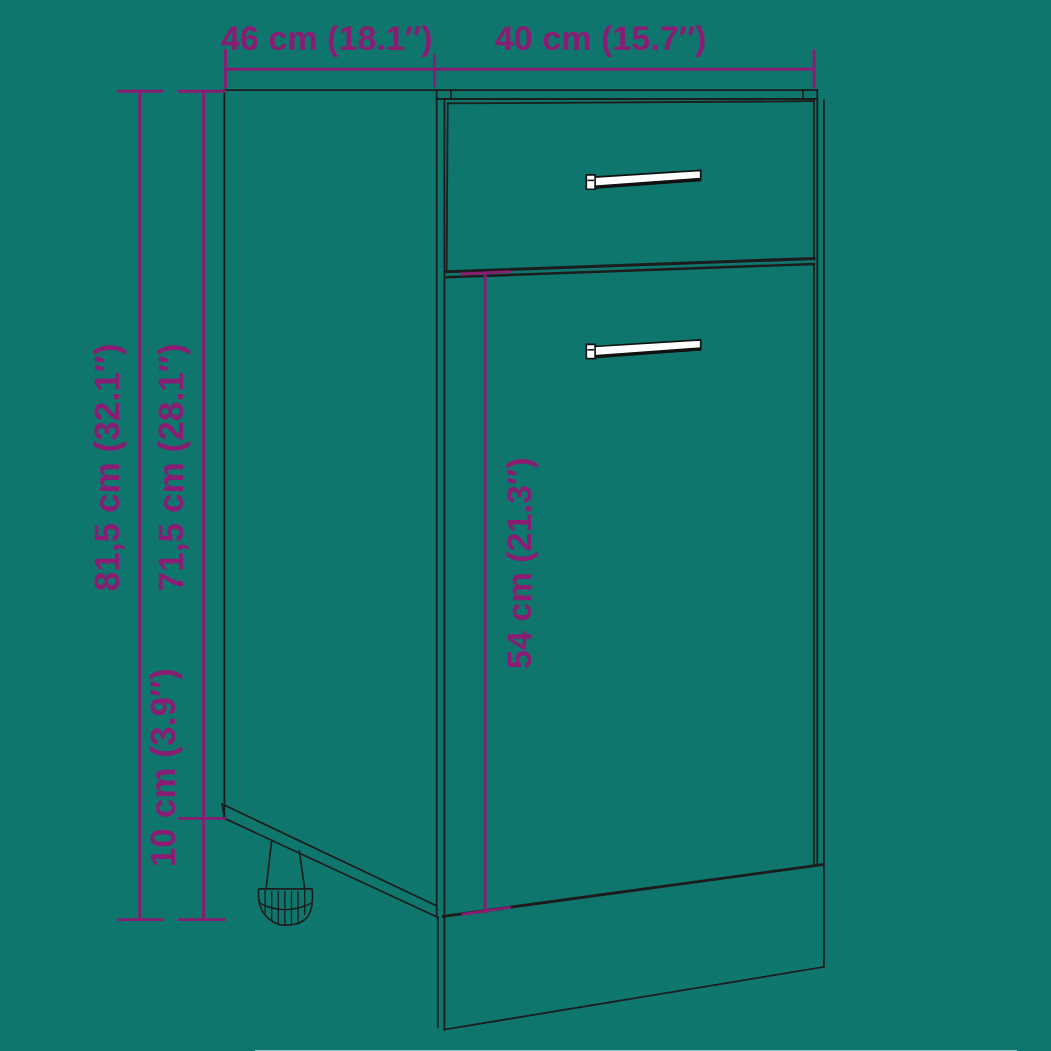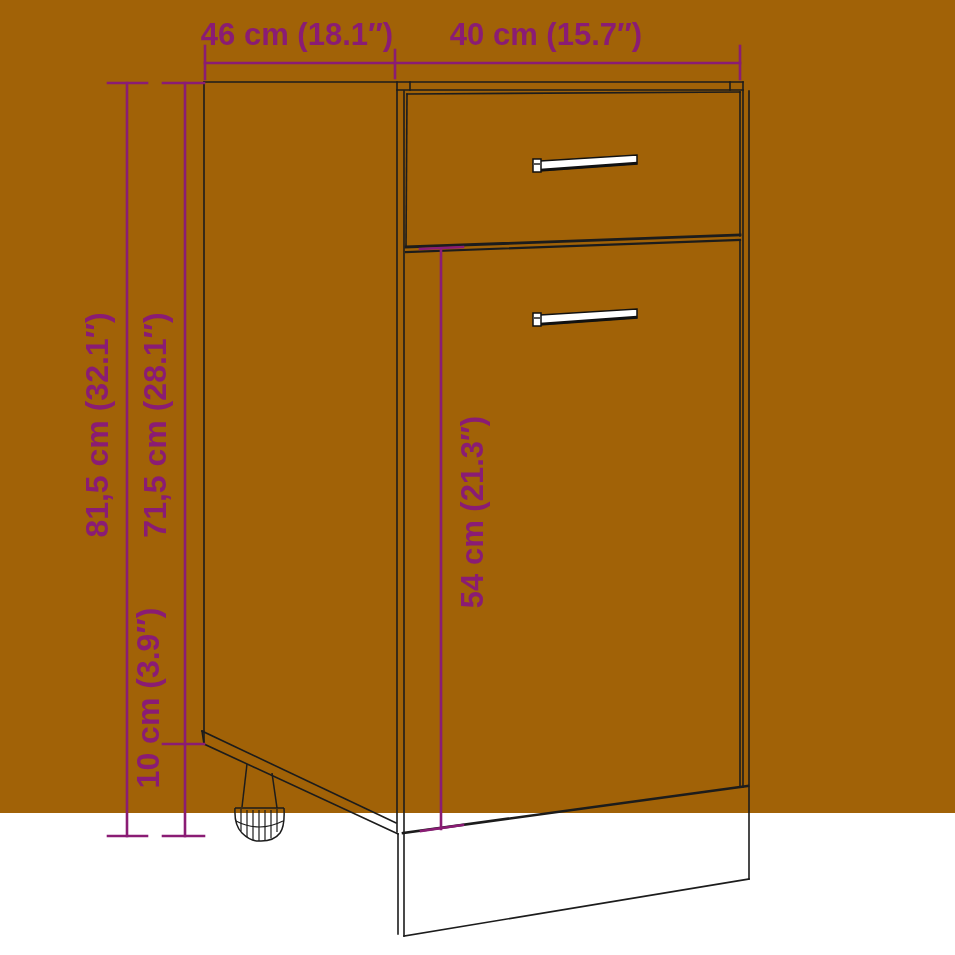--- a/index.html
+++ b/index.html
@@ -7,22 +7,22 @@
     padding: 0;
     background: #ffffff;
     width: 955px;
     height: 955px;
     overflow: hidden;
     font-family: "Liberation Sans", sans-serif;
   }
   .stage {
     position: relative;
     width: 955px;
-    height: 813px;
-    background: #a16207;
+    height: 955px;
+    background: #0f766e;
   }
   svg { display: block; }
   .dim-label {
     font-family: "Liberation Sans", "DejaVu Sans", sans-serif;
     font-weight: bold;
   }
 </style>
 </head>
 <body>
 

